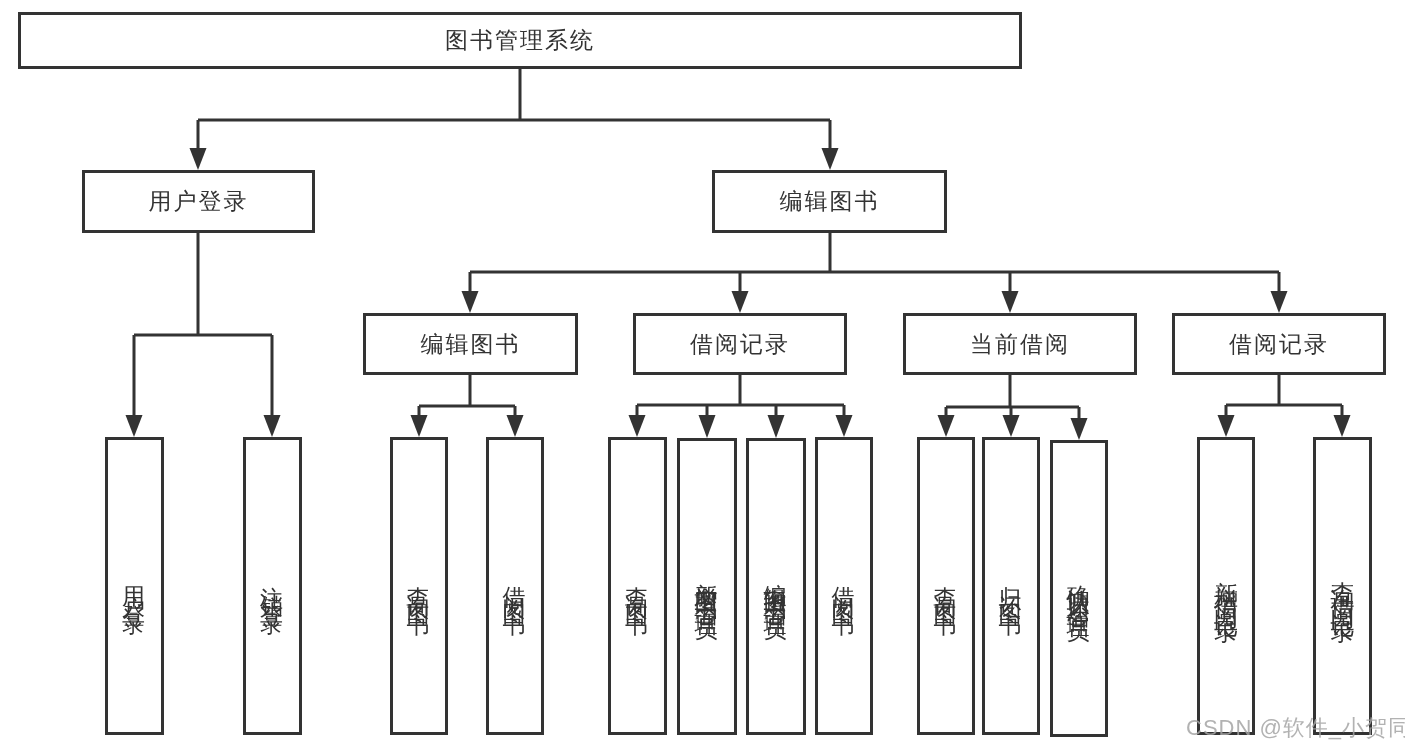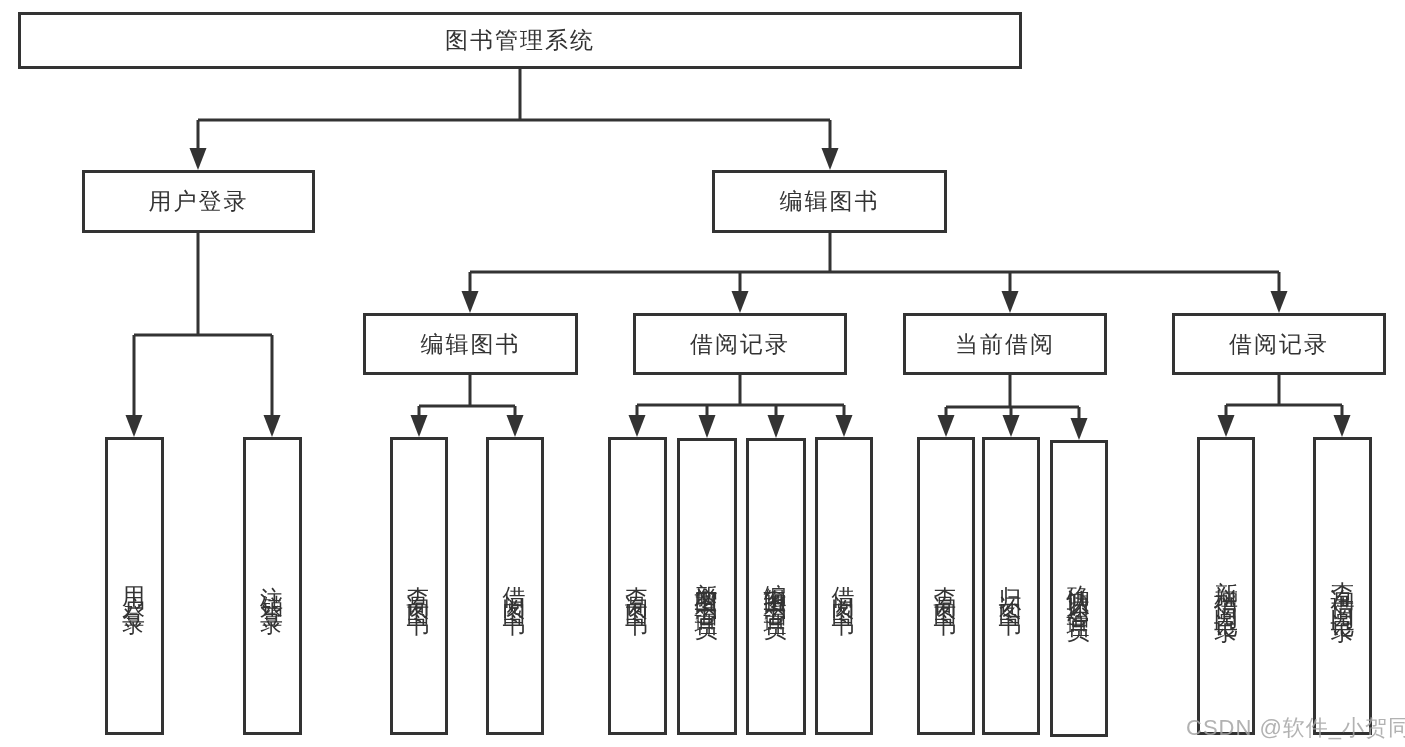--- a/index.html
+++ b/index.html
@@ -106,21 +106,21 @@
 <div class="node h-node" style="left:712px;top:170px;width:235px;height:63px">
   <span>编辑图书</span>
 </div>
 
 <div class="node h-node" style="left:363px;top:313px;width:215px;height:62px">
   <span>编辑图书</span>
 </div>
 <div class="node h-node" style="left:633px;top:313px;width:214px;height:62px">
   <span>借阅记录</span>
 </div>
-<div class="node h-node" style="left:903px;top:313px;width:204px;height:62px">
+<div class="node h-node" style="left:903px;top:313px;width:234px;height:62px">
   <span>当前借阅</span>
 </div>
 <div class="node h-node" style="left:1172px;top:313px;width:214px;height:62px">
   <span>借阅记录</span>
 </div>
 
 <div class="node v-node ls-mid" style="left:105px;top:437px;width:59px;height:298px">
   <span>用户登录</span>
 </div>
 <div class="node v-node ls-mid" style="left:243px;top:437px;width:59px;height:298px">

